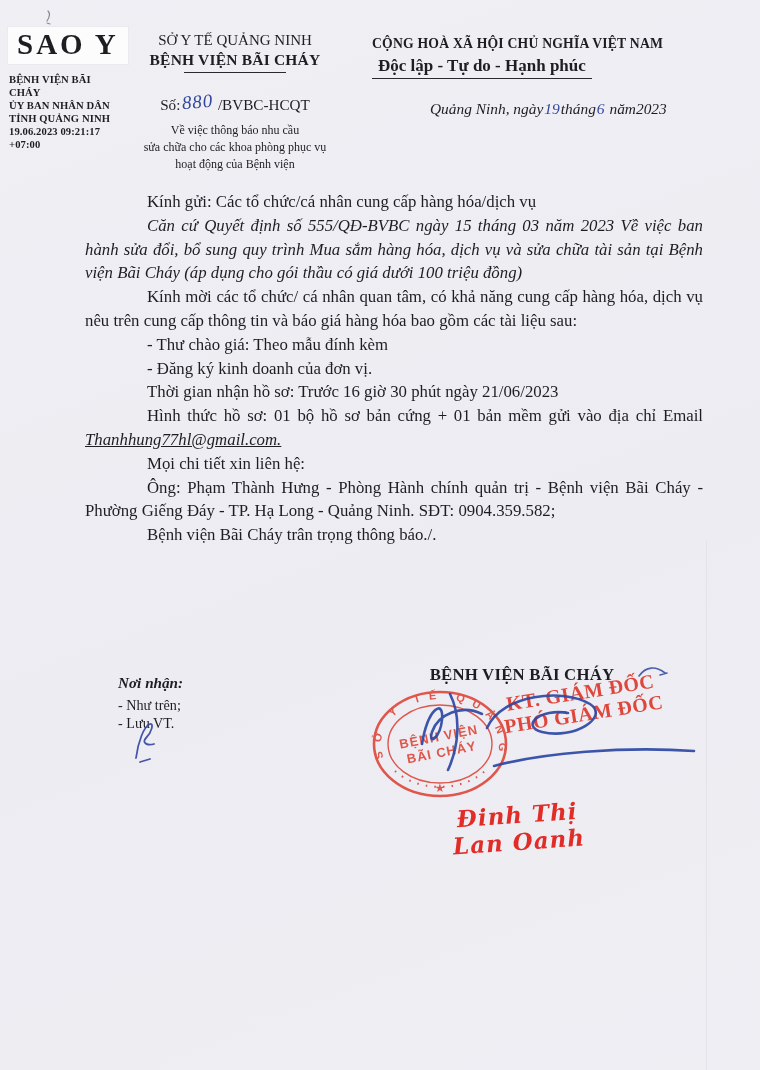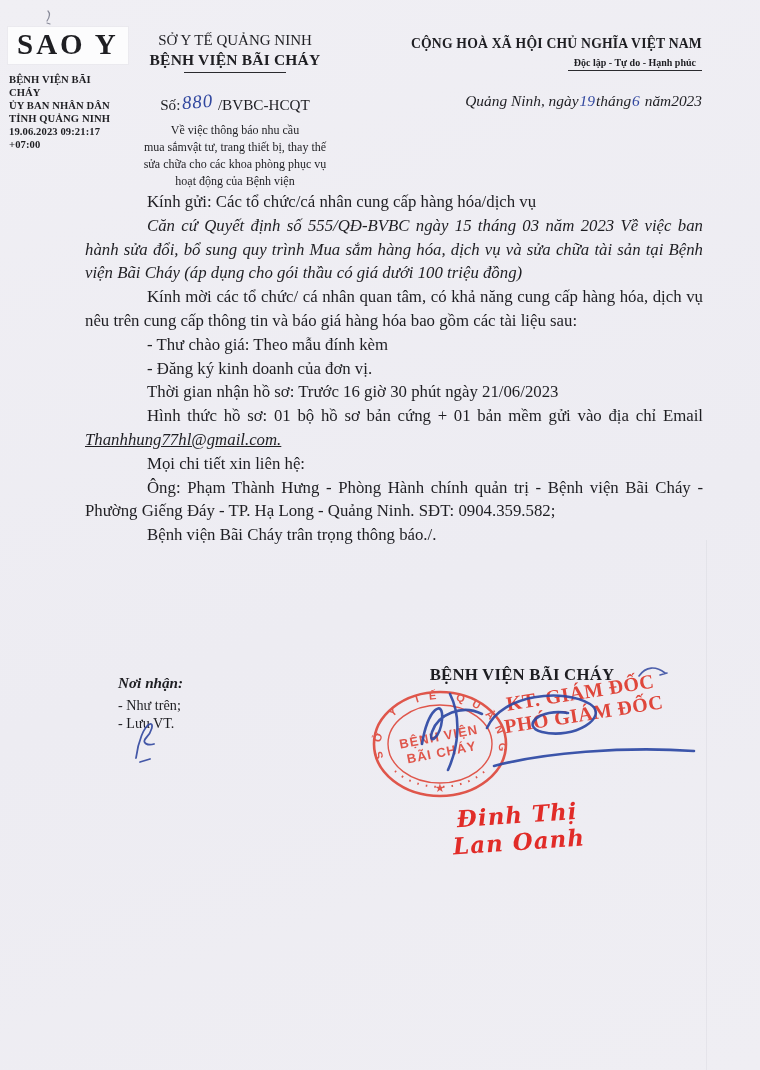--- a/index.html
+++ b/index.html
@@ -16,23 +16,23 @@
     font-size:10.6px;line-height:13px;letter-spacing:0.1px;}
   
   .col-center{position:absolute;left:100px;top:32px;width:270px;text-align:center;}
   .dept{font-size:15px;}
   .org{font-size:15.5px;font-weight:bold;margin-top:2px;letter-spacing:0.2px;}
   .org-rule{width:102px;border-top:1.6px solid #2a2a2e;margin:3px auto 0 auto;}
   .so-line{margin-top:20px;font-size:15.2px;}
   .hand{color:#31479f;display:inline-block;}
   .hand-880{font-size:19px;font-style:italic;transform:rotate(-5deg) translateY(-2px);letter-spacing:1px;margin:0 4px 0 2px;}
   .subject{margin-top:7px;font-size:12px;line-height:1.42;}
-  .col-right{position:absolute;left:372px;top:36px;width:330px;text-align:right;}
+  .col-right{position:absolute;left:372px;top:36px;width:330px;text-align:left;}
   .motto1{font-size:13.7px;font-weight:bold;letter-spacing:0.2px;}
-  .motto2{display:inline-block;font-size:10px;font-weight:bold;margin-top:4px;
+  .motto2{display:inline-block;font-size:17px;font-weight:bold;margin-top:4px;
     border-bottom:1.7px solid #2a2a2e;padding:0 6px 2px 6px;}
   .date-line{margin-top:21px;font-style:italic;font-size:15.4px;padding-left:58px;white-space:nowrap;}
   .hand-date{font-style:italic;font-size:15.5px;margin:0 1px;}
   
   .body{position:absolute;left:85px;top:190px;width:618px;font-size:16.8px;
     line-height:23.8px;text-align:justify;}
   .body p{margin:0;text-indent:62px;}
   .legal{font-style:italic;}
   .email{font-style:italic;text-decoration:underline;}
   
@@ -73,21 +73,20 @@
     <div>+07:00</div>
   </div>
 
   <div class="col-center">
     <div class="dept">SỞ Y TẾ QUẢNG NINH</div>
     <div class="org">BỆNH VIỆN BÃI CHÁY</div>
     <div class="org-rule"></div>
     <div class="so-line"><span>Số:</span><span class="hand hand-880">880</span><span>/BVBC-HCQT</span></div>
     <div class="subject">
       <div>Về việc thông báo nhu cầu</div>
-      <div>mua sắmvật tư, trang thiết bị, thay thế</div>
       <div>sửa chữa cho các khoa phòng phục vụ</div>
       <div>hoạt động của Bệnh viện</div>
     </div>
   </div>
 
   <div class="col-right">
     <div class="motto1">CỘNG HOÀ XÃ HỘI CHỦ NGHĨA VIỆT NAM</div>
     <div><span class="motto2">Độc lập - Tự do - Hạnh phúc</span></div>
     <div class="date-line"><span>Quảng Ninh, ngày</span><span class="hand hand-date">19</span><span>tháng</span><span class="hand hand-date">6</span><span> năm2023</span></div>
   </div>

